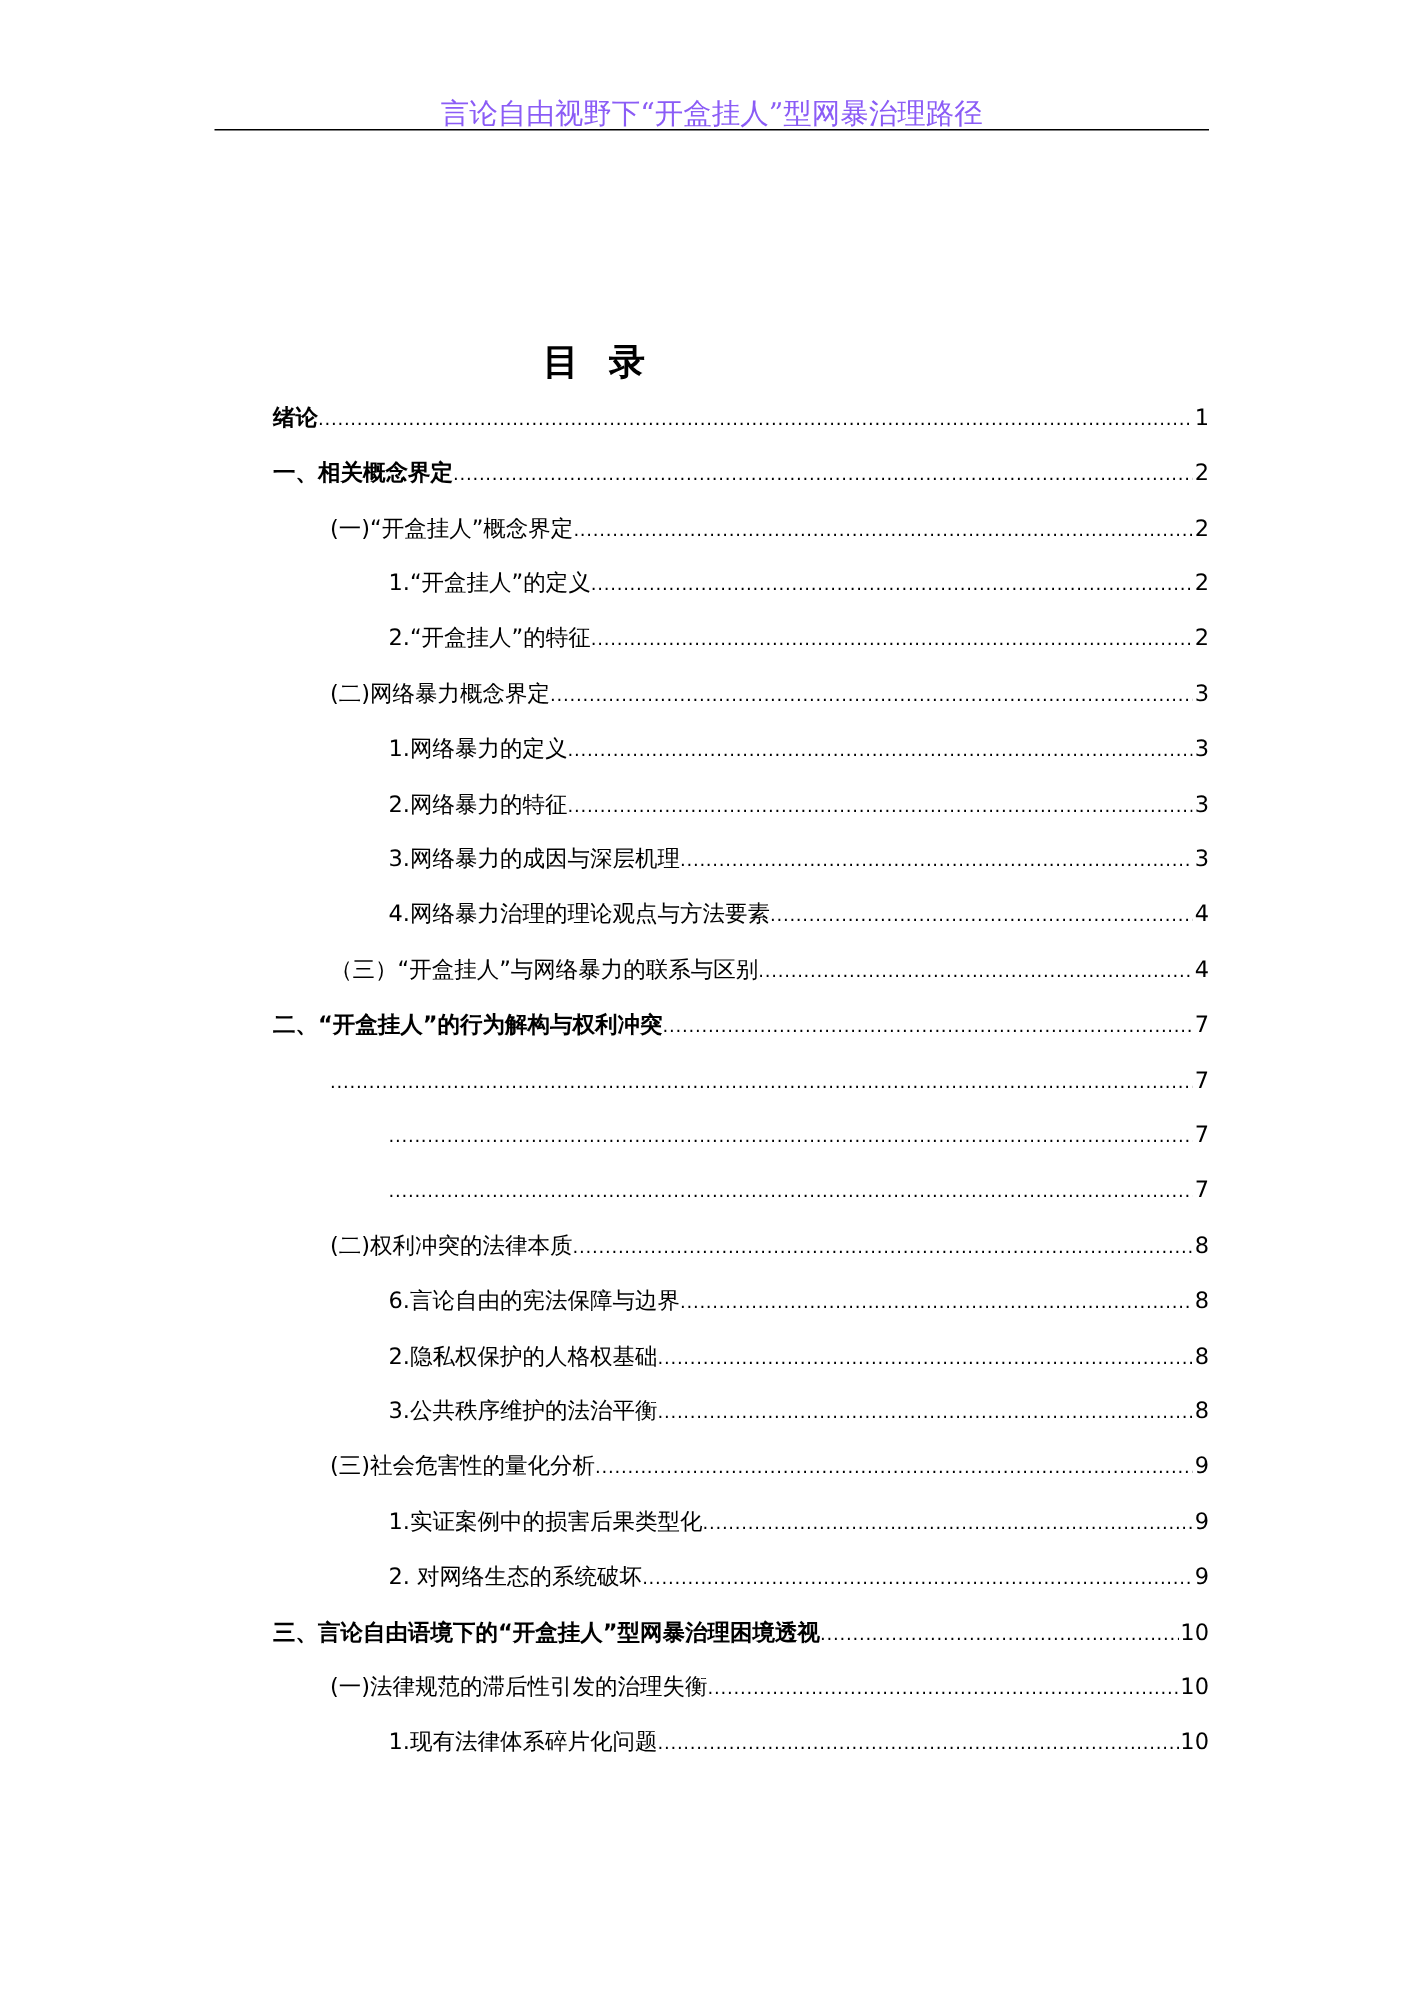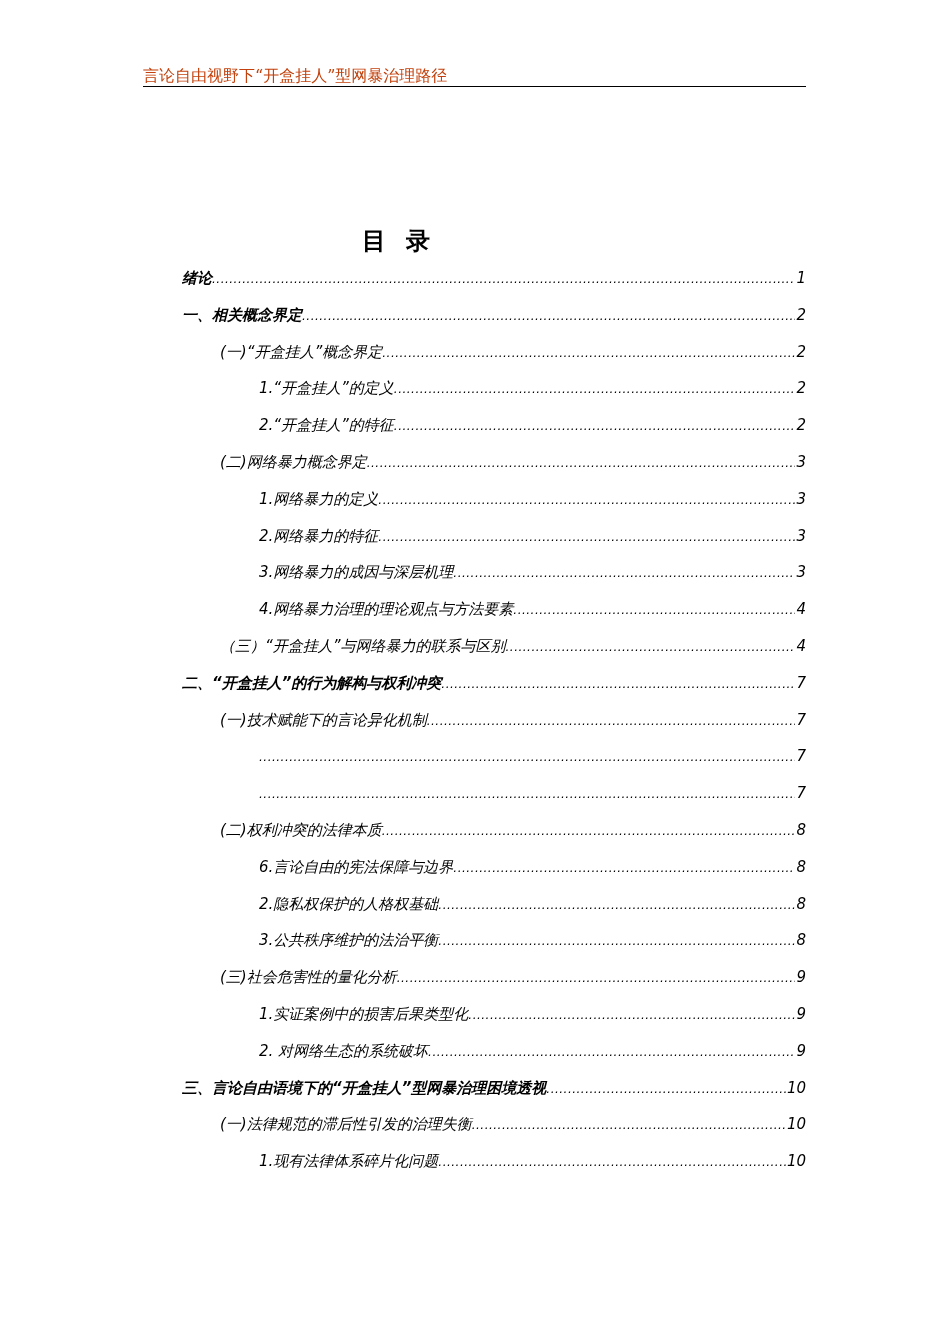--- a/index.html
+++ b/index.html
@@ -15,42 +15,42 @@
       font-family: "DejaVu Sans", "Liberation Sans", sans-serif;
       color: #000;
     }
     .page-header {
       position: absolute;
       left: 143px;
       top: 66px;
       width: 663px;
       height: 20px;
       border-bottom: 1.5px solid #000;
+      text-align: center;
       font-family: "DejaVu Serif", "Liberation Serif", serif;
-      font-size: 16px;
+      font-size: 19px;
       line-height: 20px;
-      color: #c2410c;
+      color: #8b5cf6;
     }
     .toc-title {
       position: absolute;
       left: 0;
       top: 224px;
       width: 812px;
       text-align: center;
       font-size: 24px;
       font-weight: bold;
       letter-spacing: 20px;
       line-height: 34px;
     }
     .toc {
       position: absolute;
       left: 182px;
       top: 260px;
       width: 624px;
-      font-style: italic;
     }
     .toc-entry {
       display: flex;
       align-items: baseline;
       height: 36.8px;
       line-height: 36.8px;
       font-size: 15px;
       white-space: nowrap;
     }
     .toc-entry.level-1 {
@@ -149,21 +149,20 @@
       <span class="toc-text">（三）“开盒挂人”与网络暴力的联系与区别</span>
       <span class="toc-leader"></span>
       <span class="toc-page">4</span>
     </div>
     <div class="toc-entry level-1">
       <span class="toc-text">二、“开盒挂人”的行为解构与权利冲突</span>
       <span class="toc-leader"></span>
       <span class="toc-page">7</span>
     </div>
     <div class="toc-entry level-2">
-      <span class="toc-text">(一)技术赋能下的言论异化机制</span>
       <span class="toc-leader"></span>
       <span class="toc-page">7</span>
     </div>
     <div class="toc-entry level-3">
       <span class="toc-leader"></span>
       <span class="toc-page">7</span>
     </div>
     <div class="toc-entry level-3">
       <span class="toc-leader"></span>
       <span class="toc-page">7</span>

